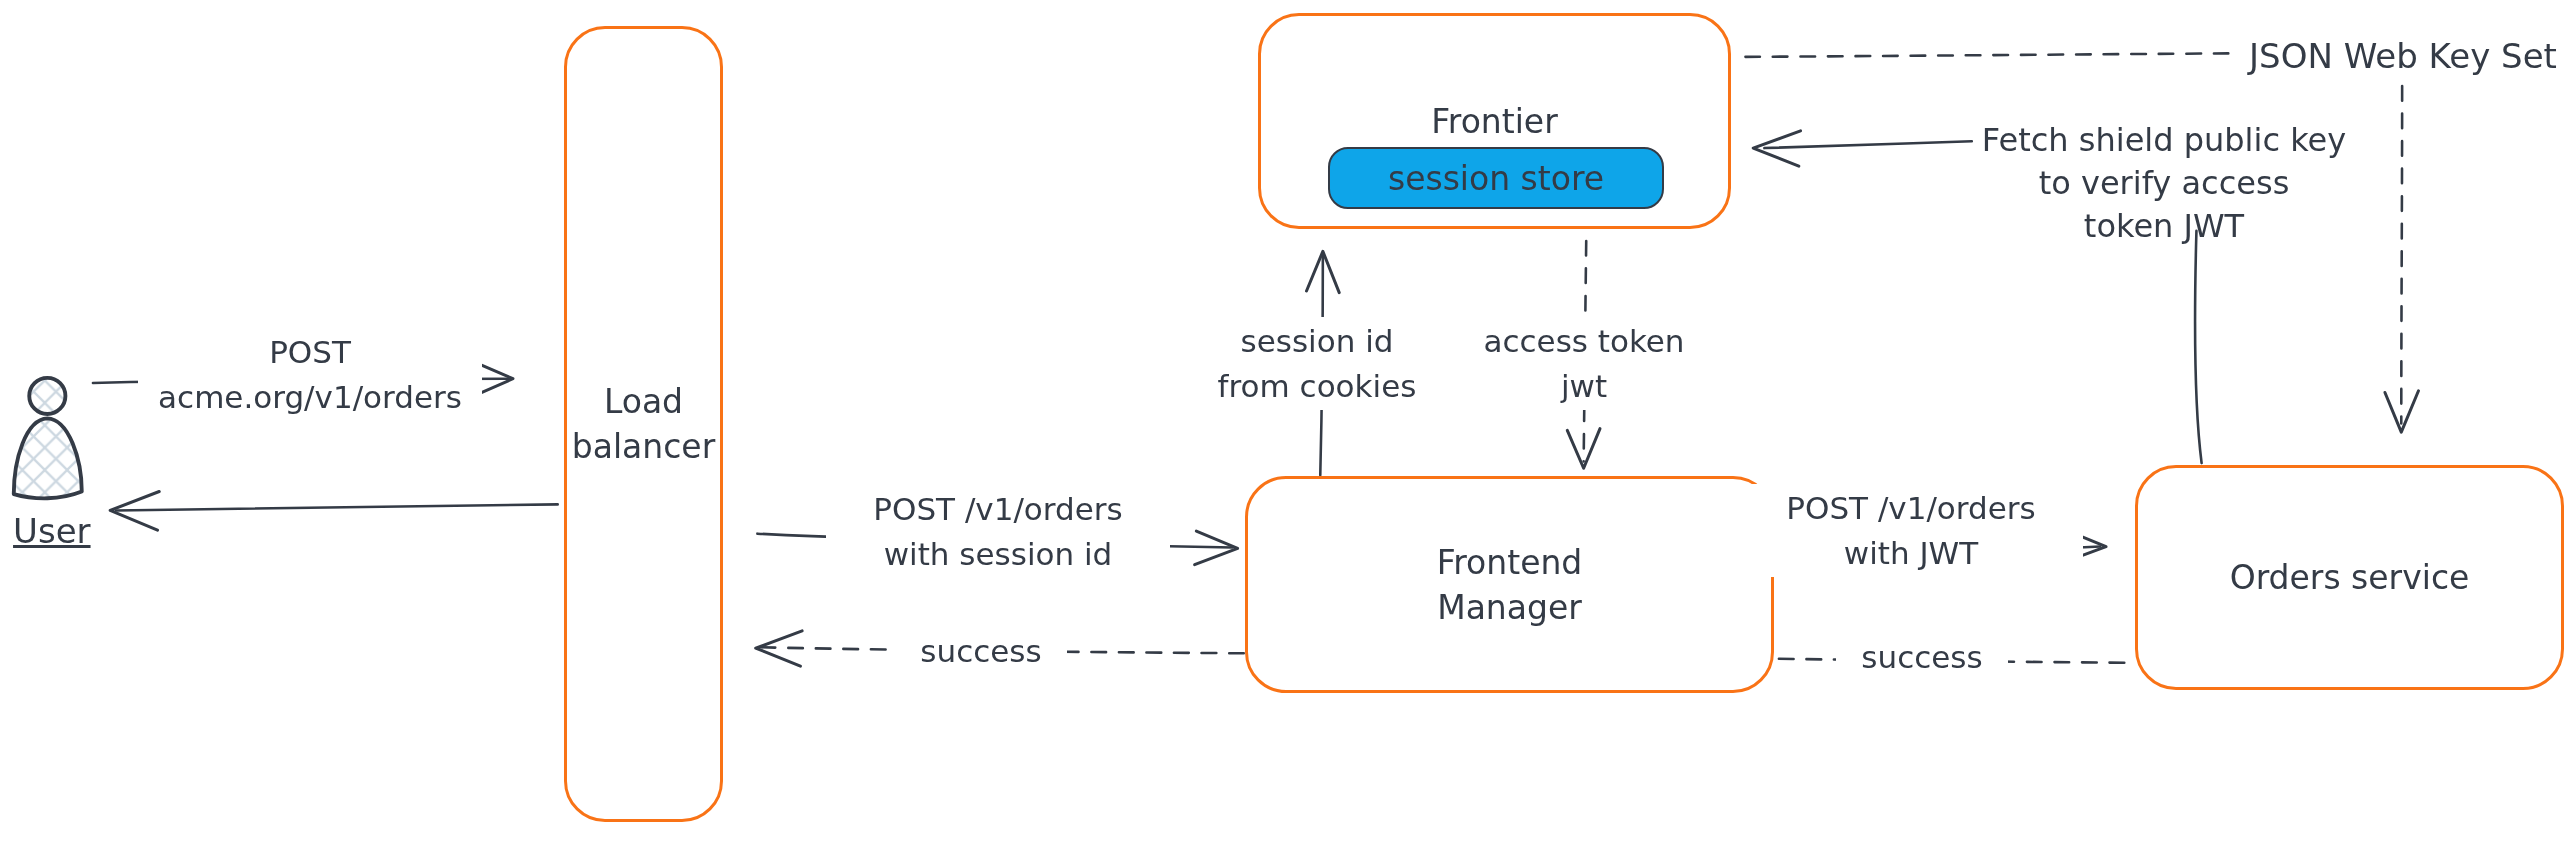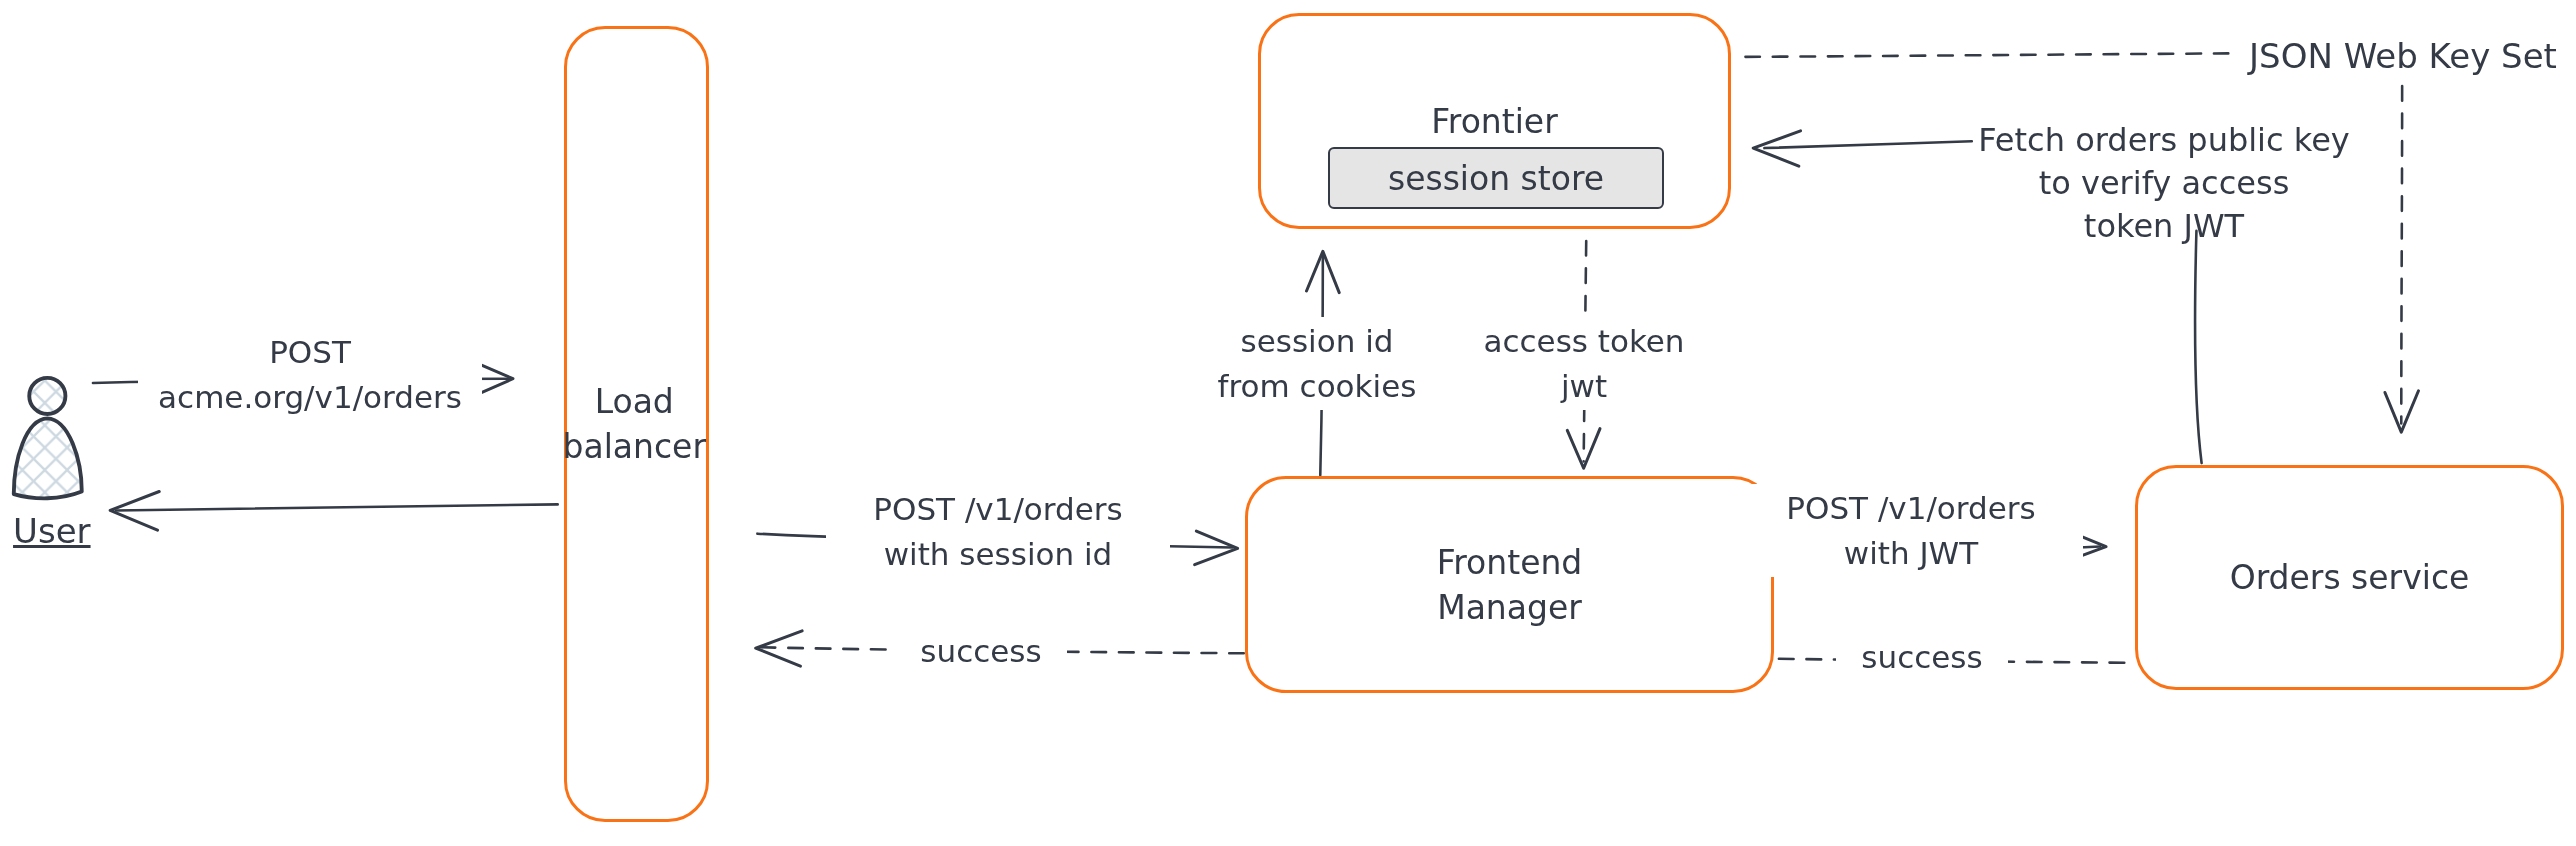--- a/index.html
+++ b/index.html
@@ -22,21 +22,21 @@
   }
   .edge-label.no-bg{background:transparent;}
   .free-label{
     position:absolute;z-index:3;font-size:34px;line-height:43px;text-align:center;
     white-space:pre;color:#343b46;
   }
   #frontier-box{display:block;}
   #frontier-title{position:absolute;left:0;top:83px;width:100%;text-align:center;}
   #session-store-box{
     position:absolute;left:67px;top:131px;width:336px;height:62px;
-    border:2.6px solid #343b46;border-radius:6px;background:#e5e5e5;
+    border:2.6px solid #343b46;border-radius:20px;background:#0ea5e9;
     display:flex;align-items:center;justify-content:center;box-sizing:border-box;
   }
   .rounded-lg{border-radius:41px;}
 </style>
 </head>
 <body>
 
 <div id="canvas">
 
   <svg id="wires" width="2576" height="847" viewBox="0 0 2993 984">
@@ -102,21 +102,21 @@
     <g stroke="#343b46" fill="none" stroke-linecap="round">
       <path stroke-width="3" stroke-dasharray="17 15" d="M2028 66 C2210 65 2420 63 2590 62"></path>
     </g>
 
     <g stroke="#343b46" fill="none" stroke-linecap="round" stroke-linejoin="round">
       <path stroke-width="3" stroke-dasharray="17 15" d="M2791 100 C2791 230 2790 360 2790 492"></path>
       <path stroke-width="3.5" d="M2771 456 L2790 502 L2810 454"></path>
     </g>
   </svg>
 
-  <div class="node rounded-lg" id="lb-box" style="left:564px;top:26px;width:145px;height:796px;justify-content:flex-end;">
+  <div class="node rounded-lg" id="lb-box" style="left:564px;top:26px;width:159px;height:796px;">
     <div class="node-label">Load
 balancer</div>
   </div>
 
   <div class="node rounded-lg" id="frontier-box" style="left:1258px;top:13px;width:473px;height:216px;">
     <div class="node-label" id="frontier-title">Frontier</div>
     <div id="session-store-box">
       <div class="node-label">session store</div>
     </div>
   </div>
@@ -146,18 +146,18 @@
 from cookies</div>
 
   <div class="edge-label" style="left:1455px;top:317px;width:258px;">access token
 jwt</div>
 
   <div class="edge-label" style="left:1739px;top:484px;width:344px;">POST /v1/orders
 with JWT</div>
 
   <div class="edge-label" style="left:1836px;top:633px;width:172px;">success</div>
 
-  <div class="edge-label no-bg" style="left:1949px;top:117px;width:430px;font-size:32px;line-height:43px;">Fetch orders public key
+  <div class="edge-label no-bg" style="left:1949px;top:117px;width:430px;font-size:32px;line-height:43px;">Fetch shield public key
 to verify access
 token JWT</div>
 
 </div>
 
 
 </body></html>

